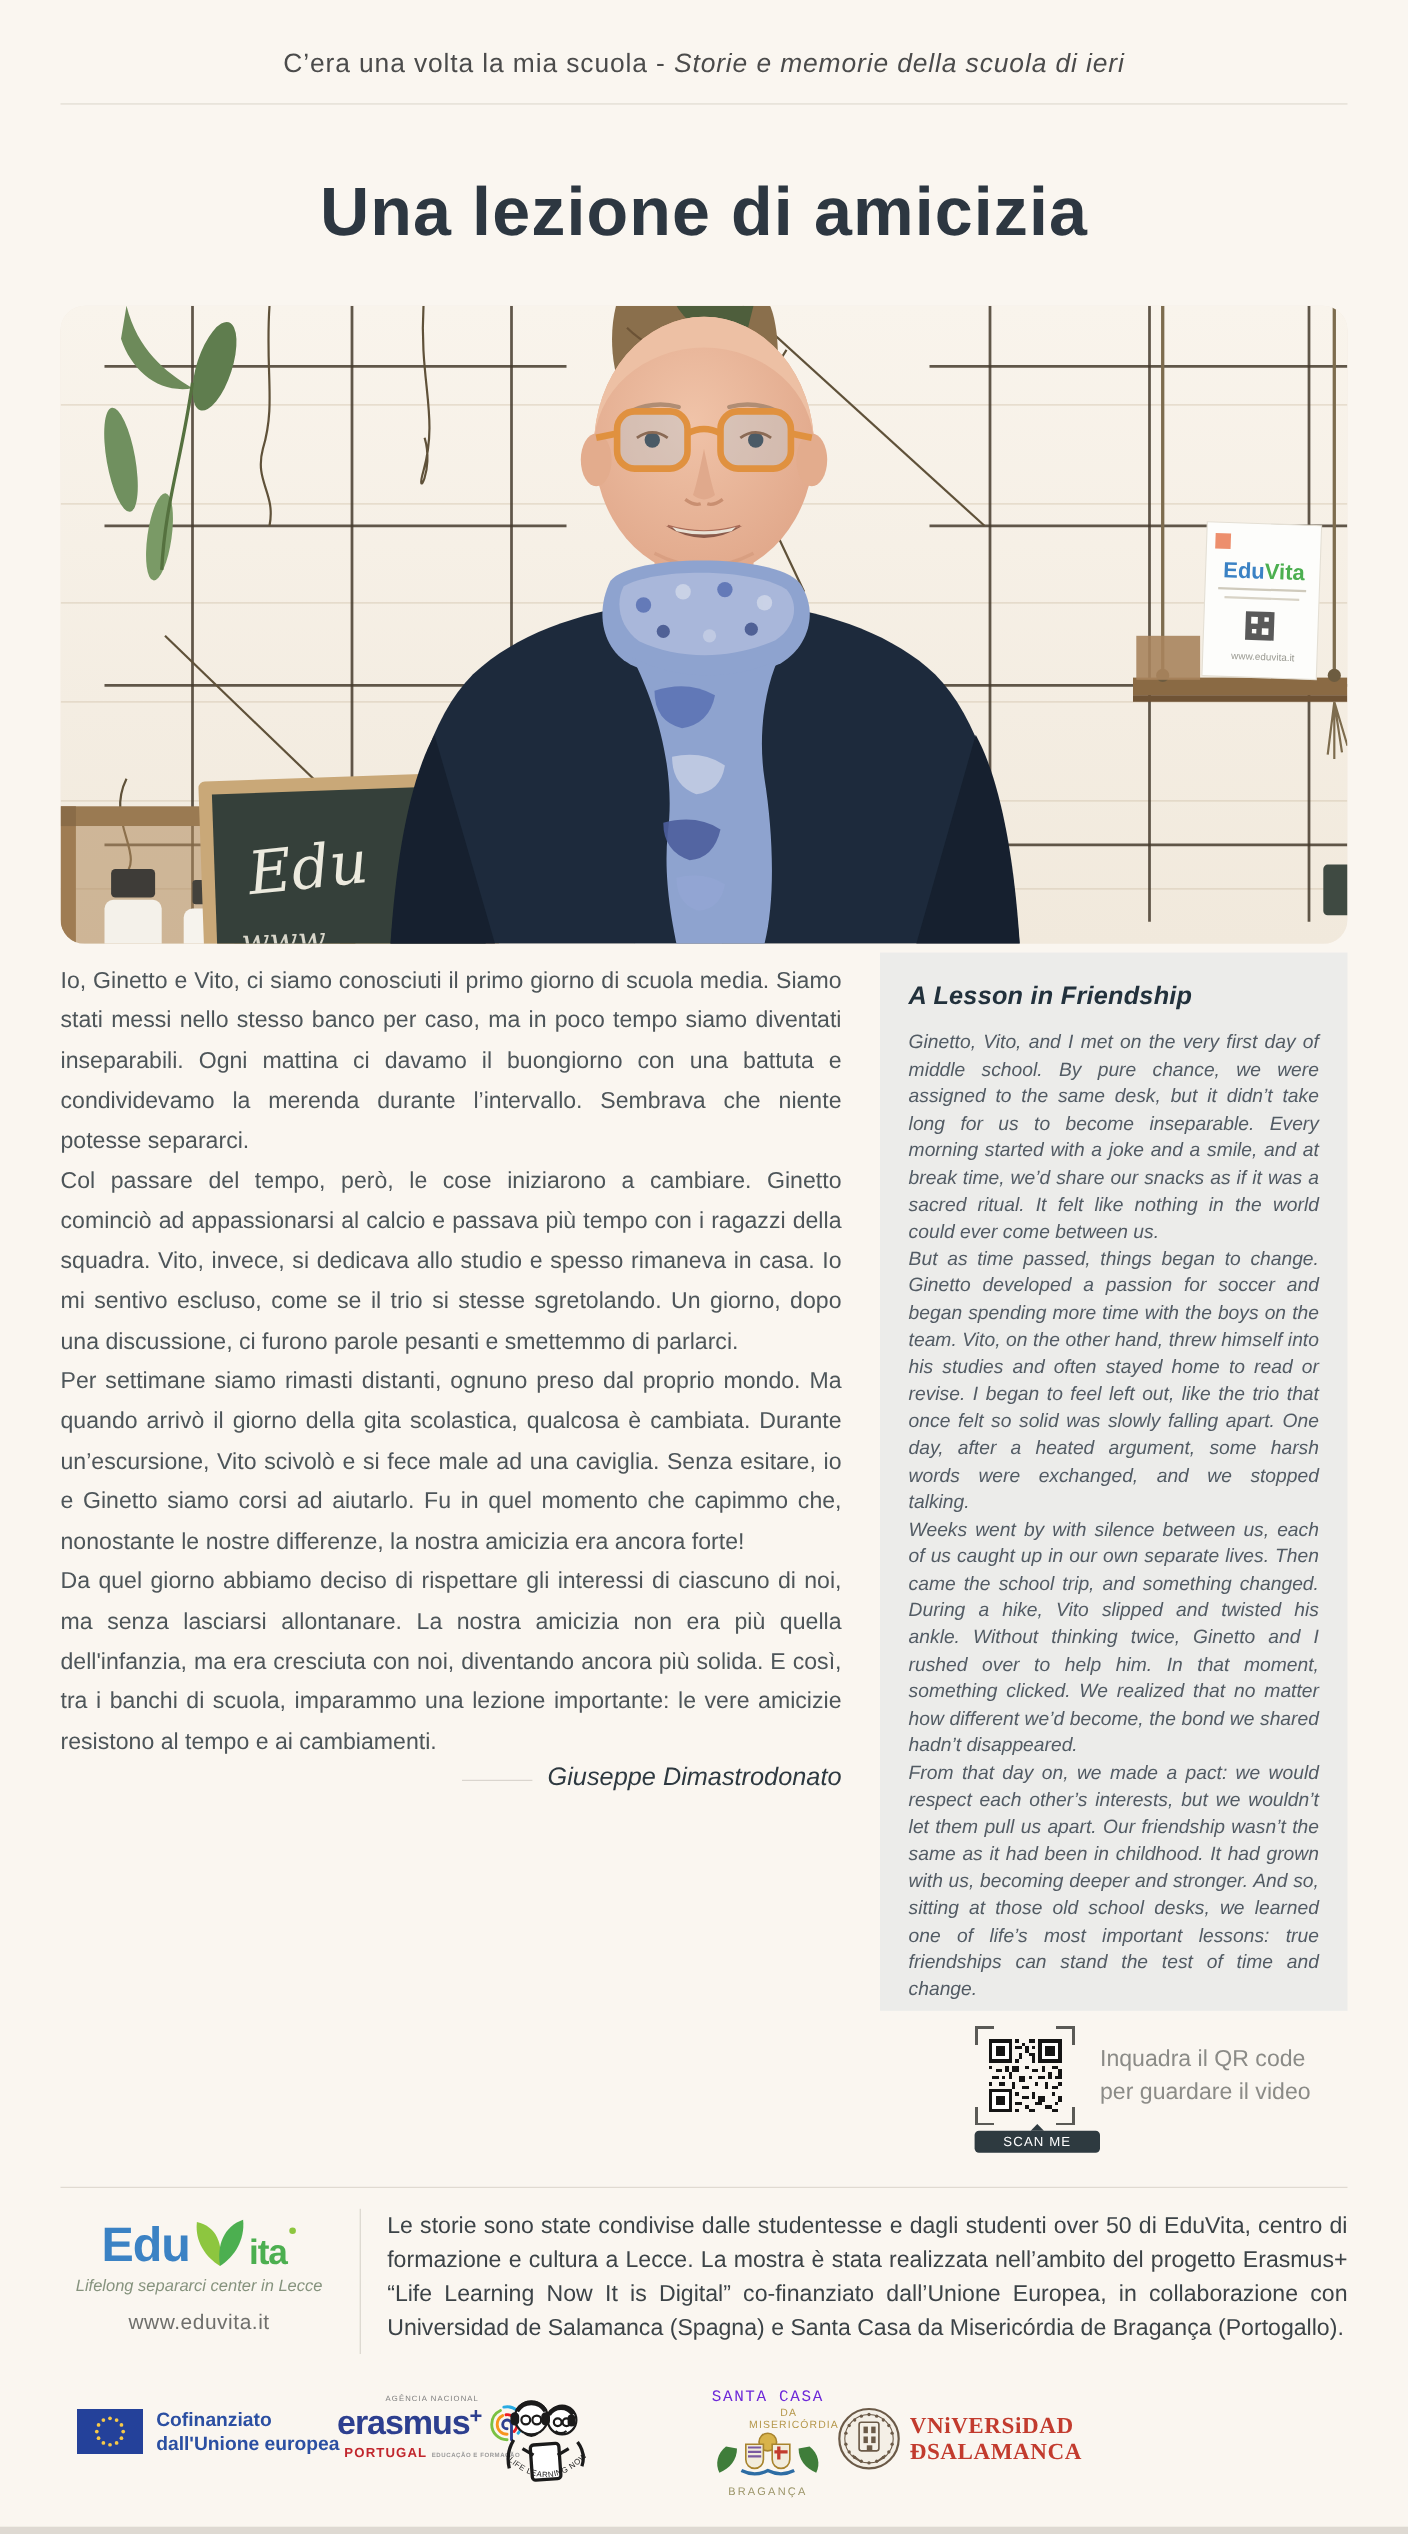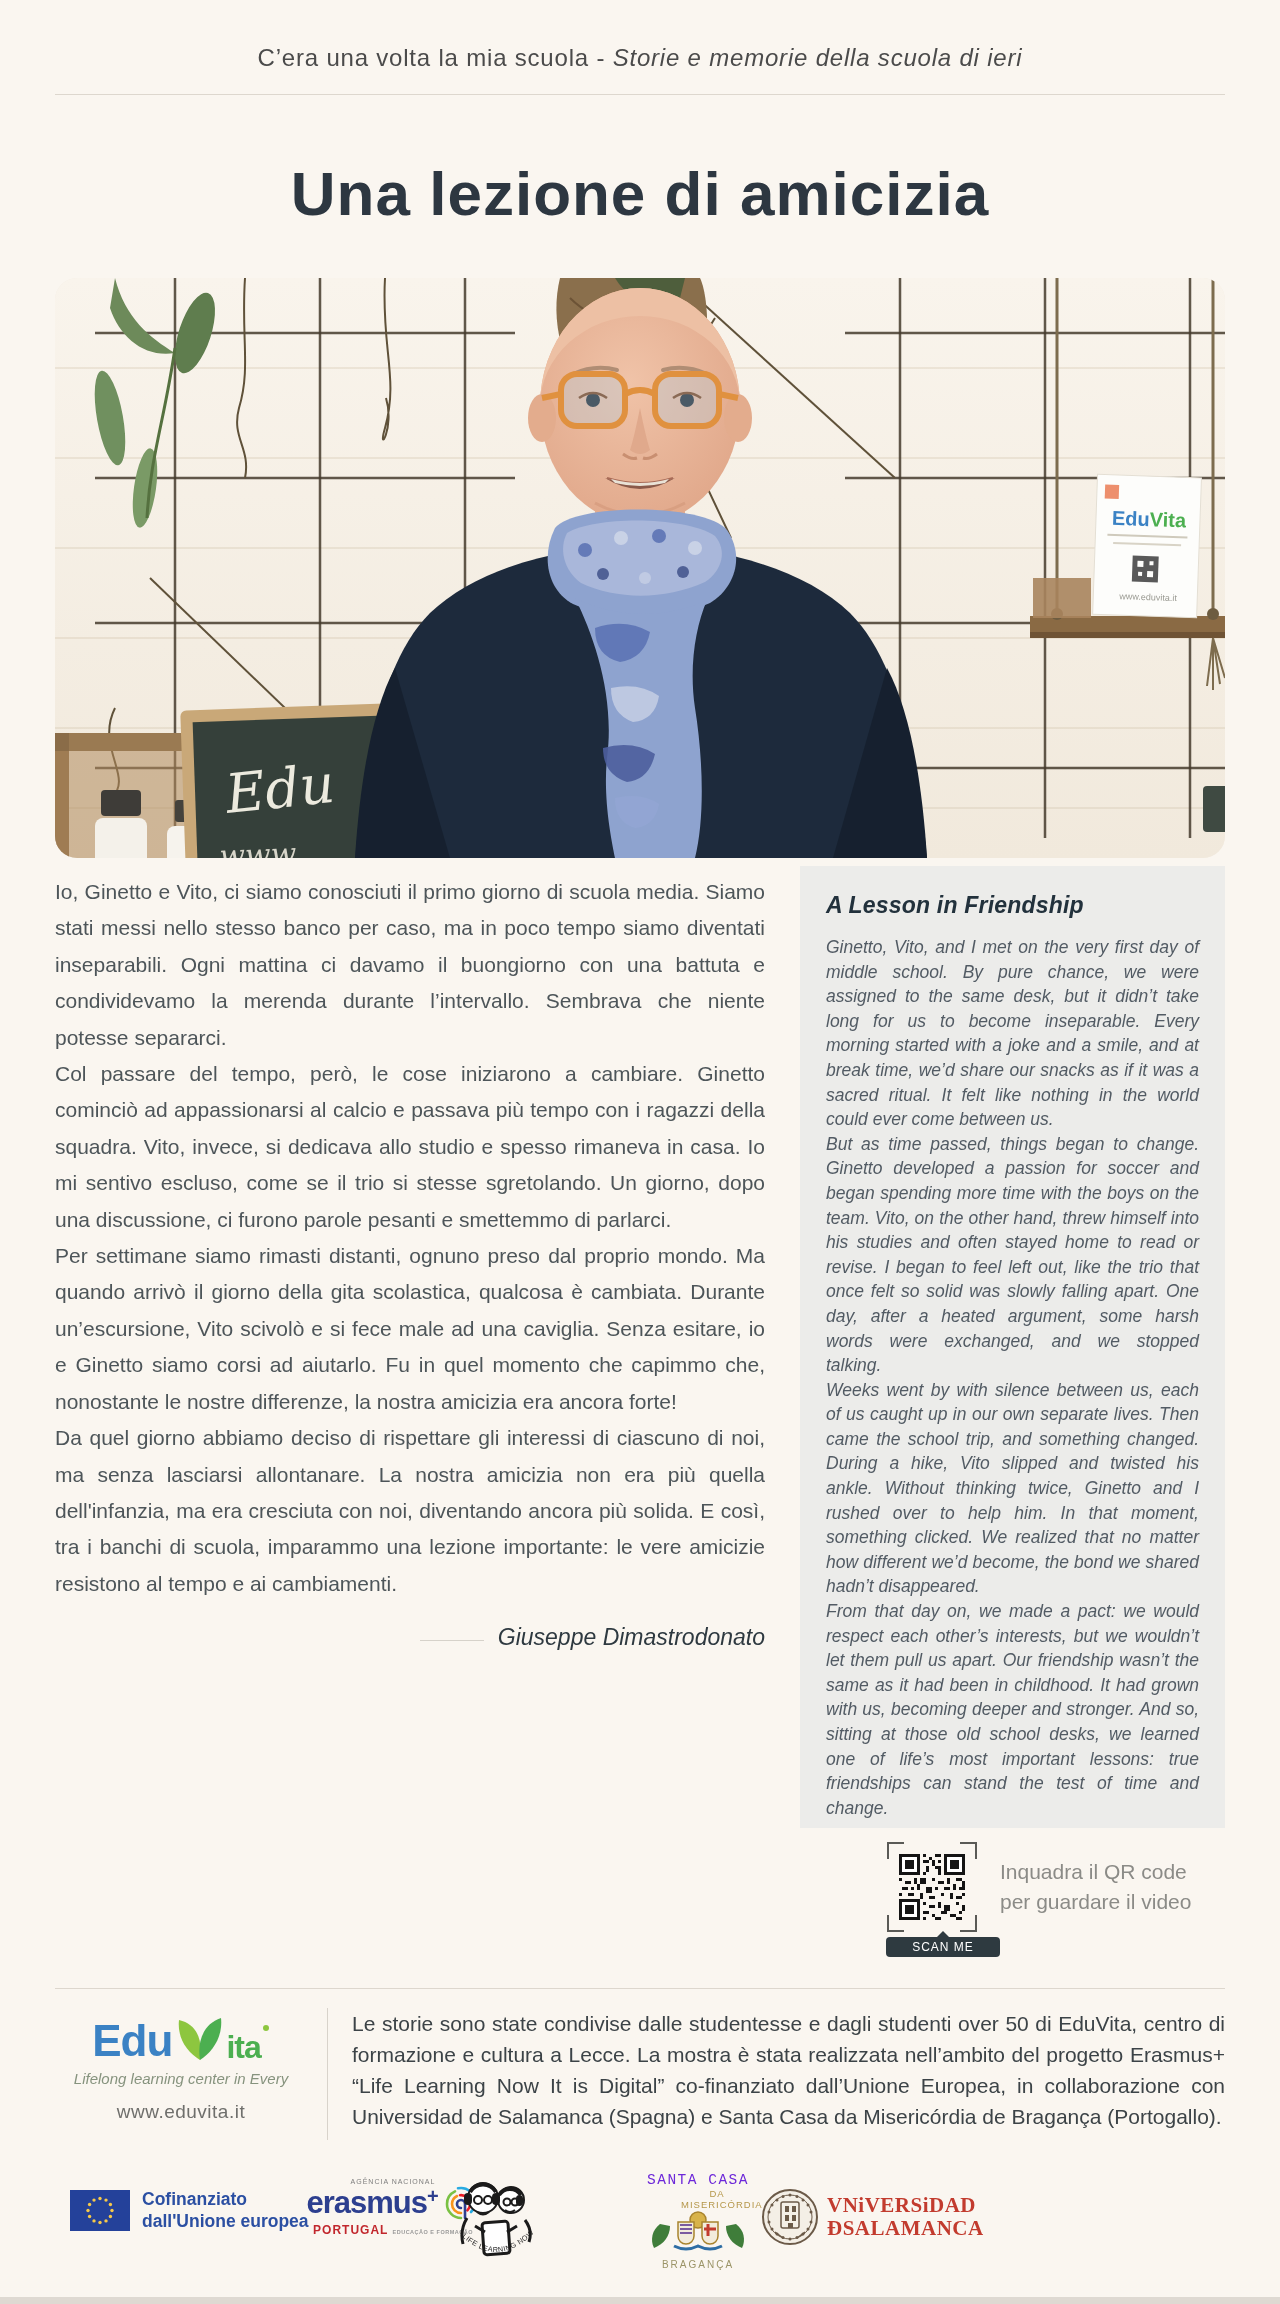--- a/index.html
+++ b/index.html
@@ -13,21 +13,21 @@
   .title{position:absolute;top:116px;left:0;width:100%;text-align:center;font-size:62px;font-weight:bold;color:#2d3741;letter-spacing:1px;}
 
   
   .photo{position:absolute;top:278px;left:55px;width:1170px;height:580px;border-radius:22px;overflow:hidden;background:#f3ece2;}
   .photo svg{display:block;}
 
   
   .columns{position:absolute;top:866px;left:55px;width:1170px;display:flex;gap:35px;}
   .story-it{flex:0 0 710px;padding-top:8px;}
   .story-it p{margin:0;font-size:21px;line-height:36.4px;color:#4d5559;text-align:justify;}
-  .sig-row{margin-top:22px;text-align:right;}
+  .sig-row{text-align:right;}
   .sig-line{display:inline-block;width:64px;border-top:1px solid #d6d2ca;vertical-align:middle;margin-right:14px;}
   .sig-name{font-style:italic;font-size:23px;color:#2e3940;}
   .story-en{flex:0 0 425px;box-sizing:border-box;background:#ececea;padding:26px 26px 24px 26px;height:962px;overflow:hidden;}
   .story-en h2{margin:0 0 16px 0;font-size:23px;font-style:italic;color:#22313c;letter-spacing:.2px;}
   .story-en p{margin:0;font-size:17.5px;font-style:italic;line-height:24.6px;color:#525b64;text-align:justify;}
 
   
   .qr-row{position:absolute;left:886px;top:1841px;display:flex;align-items:flex-start;}
   .qr-wrap{position:relative;width:96px;}
   .qr-frame{position:relative;width:92px;height:92px;}
@@ -383,21 +383,21 @@
         <span class="brand-edu">Edu</span>
         <svg width="52" height="52" viewBox="0 0 52 52">
           <path d="M6,6 C24,10 30,26 27,46 C14,38 4,24 6,6 Z" fill="#8dc63f"></path>
           <path d="M48,4 C30,10 24,28 27,46 C40,38 50,22 48,4 Z" fill="#4caf50"></path>
         </svg>
         <span class="brand-ita">ita</span>
         <svg width="8" height="44" viewBox="0 0 8 44">
             <circle cx="4" cy="6" r="3" fill="#8dc63f"></circle>
           </svg>
       </div>
-      <div class="brand-tag">Lifelong learning center in Every</div>
+      <div class="brand-tag">Lifelong separarci center in Lecce</div>
       <div class="brand-url">www.eduvita.it</div>
     </div>
     <div class="v-div"></div>
     <p class="credits">Le storie sono state condivise dalle studentesse e dagli studenti over 50 di EduVita, centro di formazione e cultura a Lecce. La mostra è stata realizzata nell’ambito del progetto Erasmus+ “Life Learning Now It is Digital” co-finanziato dall’Unione Europea, in collaborazione con Universidad de Salamanca (Spagna) e Santa Casa da Misericórdia de Bragança (Portogallo).</p>
   </div>
 
   <div class="partners">
 
     <div class="pgroup p-eu">
       <svg width="60" height="41" viewBox="0 0 60 41">

